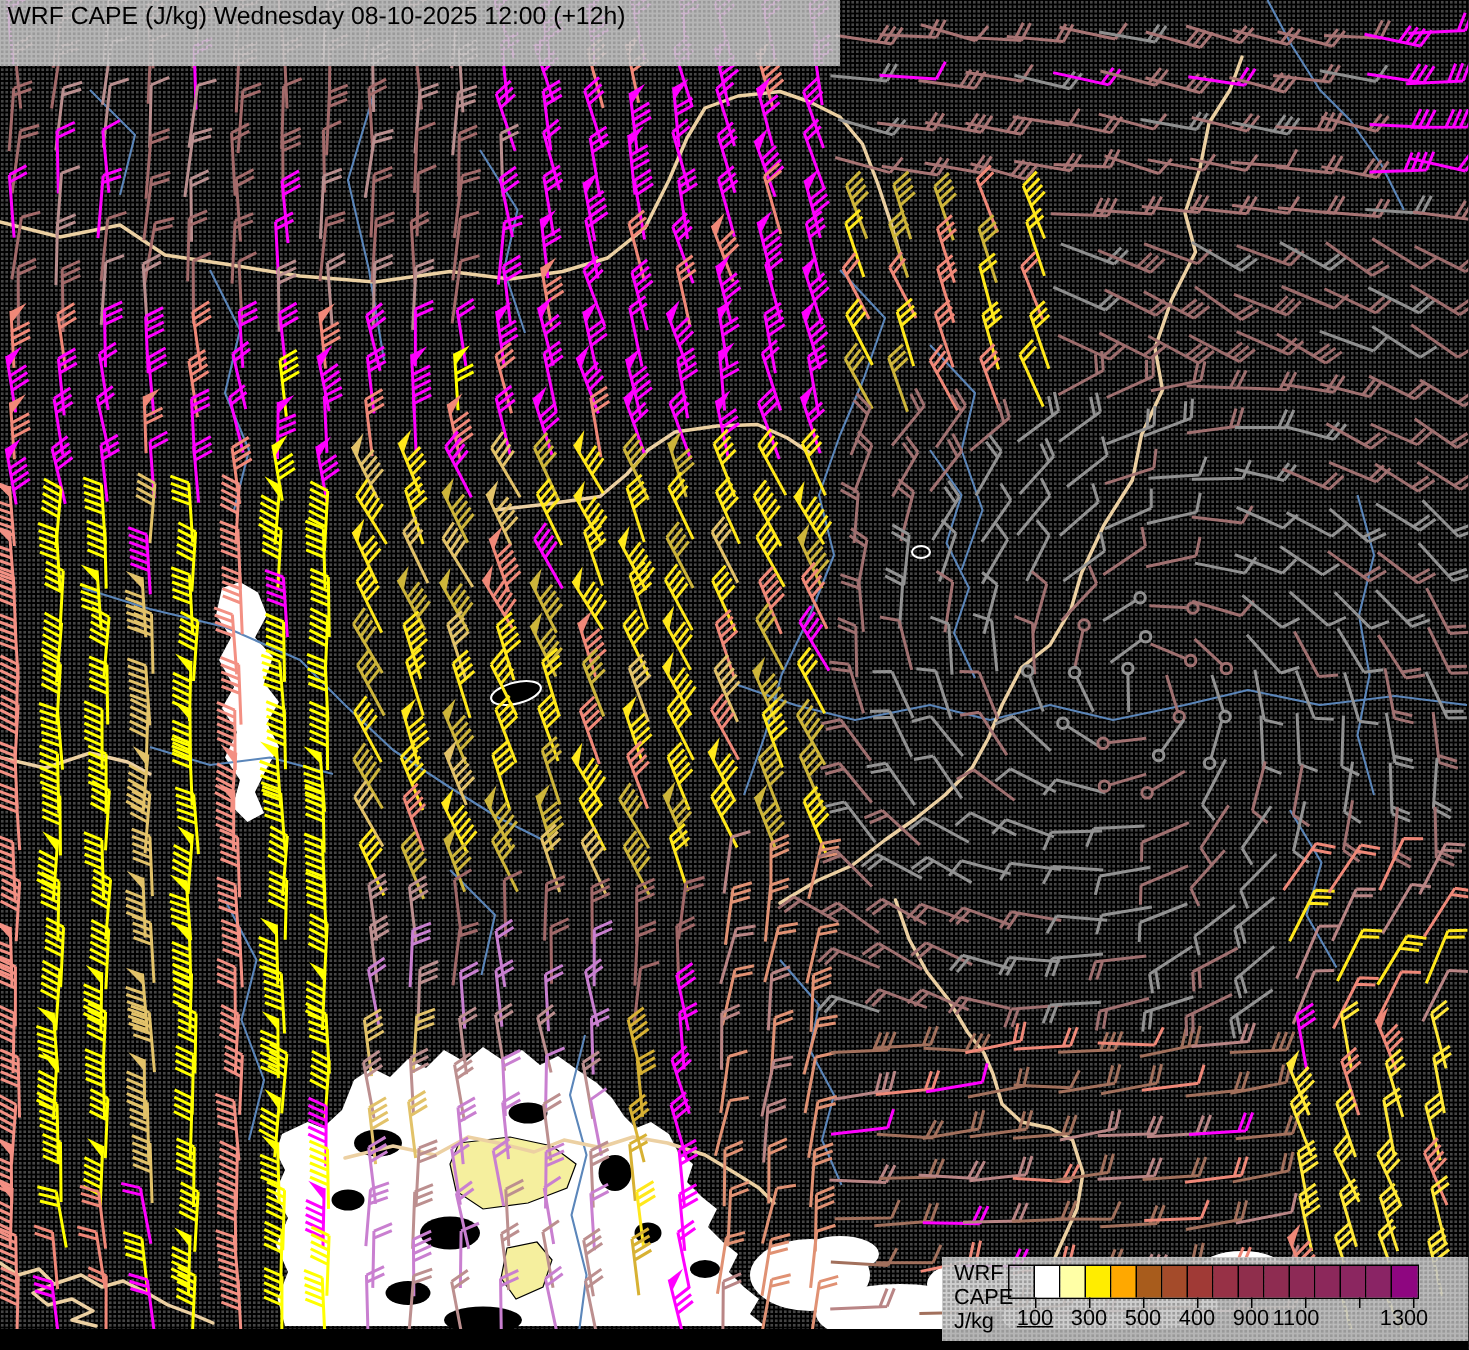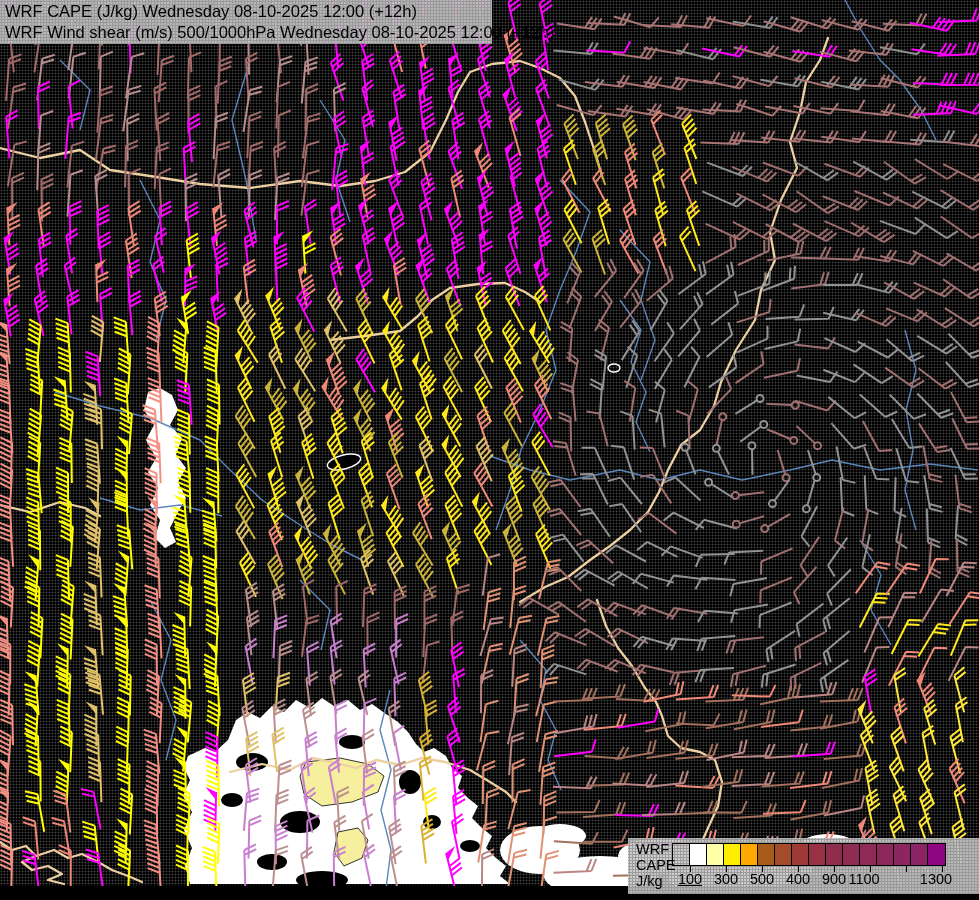--- a/index.html
+++ b/index.html
@@ -11,21 +11,21 @@
     font-family:"Liberation Sans",sans-serif;
   }
   #map-svg{position:absolute;left:0;top:0;}
   .overlay{
     position:absolute;
     background-color:rgba(201,201,201,0.90);
     background-image:radial-gradient(circle,rgba(150,150,150,0.9) 1px,transparent 1.15px);
     background-size:3px 3px;
     color:#000;
   }
-  #title-box{left:0;top:0;width:492px;height:44px;padding:1px 5px;box-sizing:border-box;}
+  #title-box{left:0;top:0;width:560px;height:44px;padding:1px 5px;box-sizing:border-box;}
   #title-box .tl{font-size:16.5px;line-height:20.5px;white-space:nowrap;letter-spacing:0px;}
   #legend-box{left:628px;top:838px;width:351px;height:56px;}
   #legend-labels{position:absolute;left:8px;top:3px;font-size:14.5px;line-height:16px;text-align:left;}
   #legend-bar{position:absolute;left:44px;top:5px;height:21px;display:flex;border:1px solid #000;}
   .leg-swatch{width:17px;height:21px;border-right:1px solid #000;box-sizing:border-box;}
   .leg-swatch:last-child{border-right:none;}
   .leg-tick{position:absolute;top:27px;width:1px;height:7px;background:#000;}
   .leg-num{position:absolute;top:33px;font-size:14.5px;transform:translateX(-50%);}
   #bottom-bar{position:absolute;left:0;top:886px;width:979px;height:14px;background:#000;}
 </style>
@@ -3140,21 +3140,20 @@
         <g>
           <path d="M961.4,863.9L952.4,827.0M952.4,827.0l10.3,-8.0M953.5,831.7l10.3,-8.0M954.6,836.3l10.3,-8.0M955.8,841.0l10.3,-8.0" stroke="#ffe838" stroke-width="2" fill="none"></path>
         </g>
       </g>
     </svg>
 
   <div id="bottom-bar"></div>
 
   <div id="title-box" class="overlay">
     <div class="tl">WRF CAPE (J/kg) Wednesday 08-10-2025 12:00 (+12h)</div>
-    <div class="tl">WRF Wind shear (m/s) 500/1000hPa Wednesday 08-10-2025 12:00 (+12h)</div>
   </div>
 
   <div id="legend-box" class="overlay">
     <div id="legend-labels">
       <div>WRF</div>
       <div>CAPE</div>
       <div>J/kg</div>
     </div>
     <div id="legend-bar">
         <div class="leg-swatch"></div>

